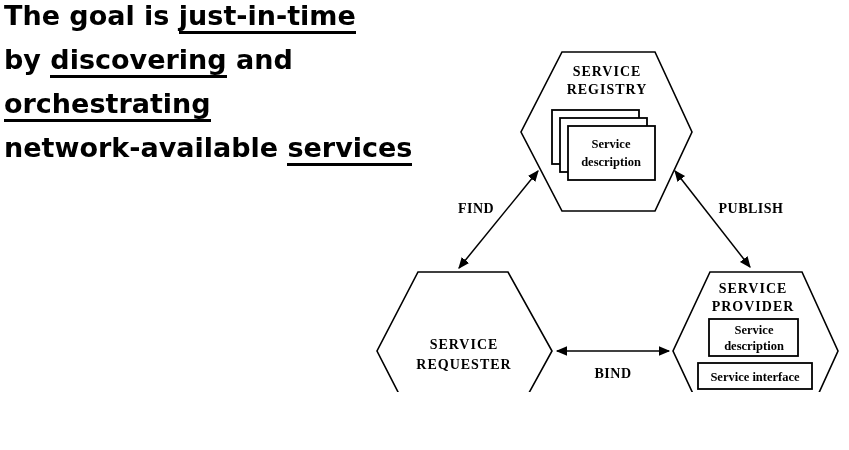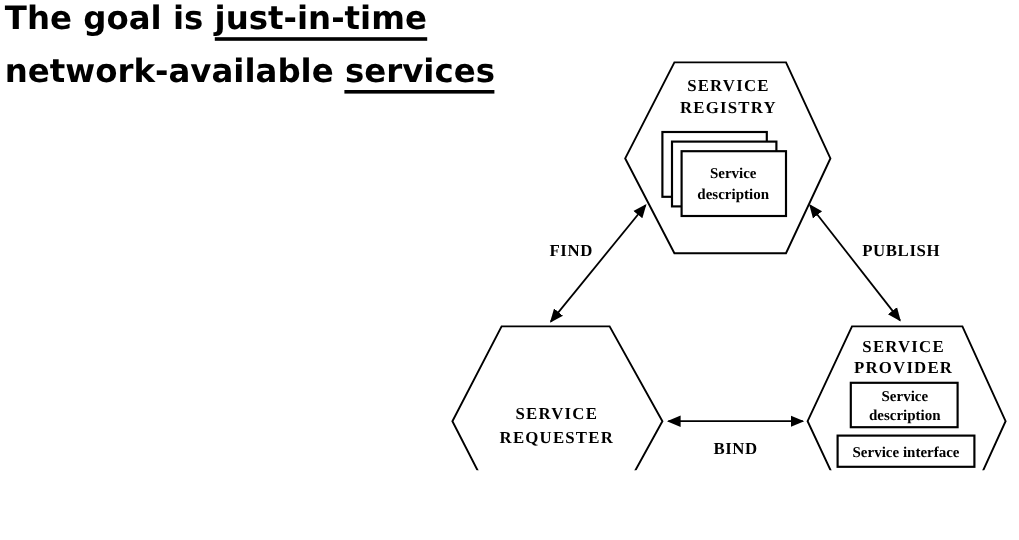--- a/index.html
+++ b/index.html
@@ -56,20 +56,22 @@
     text-anchor: middle;
   }
 </style>
 </head>
 <body>
 
 <div class="page">
 
   <div class="headline">
     <div class="hl-line"><span>The goal is </span><span class="u">just-in-time</span></div>
+    <div class="hl-line"><span>by </span><span class="u">discovering</span><span> and</span></div>
+    <div class="hl-line"><span class="u">orchestrating</span></div>
     <div class="hl-line"><span>network-available </span><span class="u">services</span></div>
   </div>
 
   <svg class="diagram-svg" viewBox="0 0 849 450">
     <defs>
       <marker id="ah" viewBox="0 0 10 10" refX="8.5" refY="5" markerWidth="8" markerHeight="8" orient="auto-start-reverse">
         <path d="M0,1 L9.5,5 L0,9 Z" fill="#000000"></path>
       </marker>
     </defs>
 

